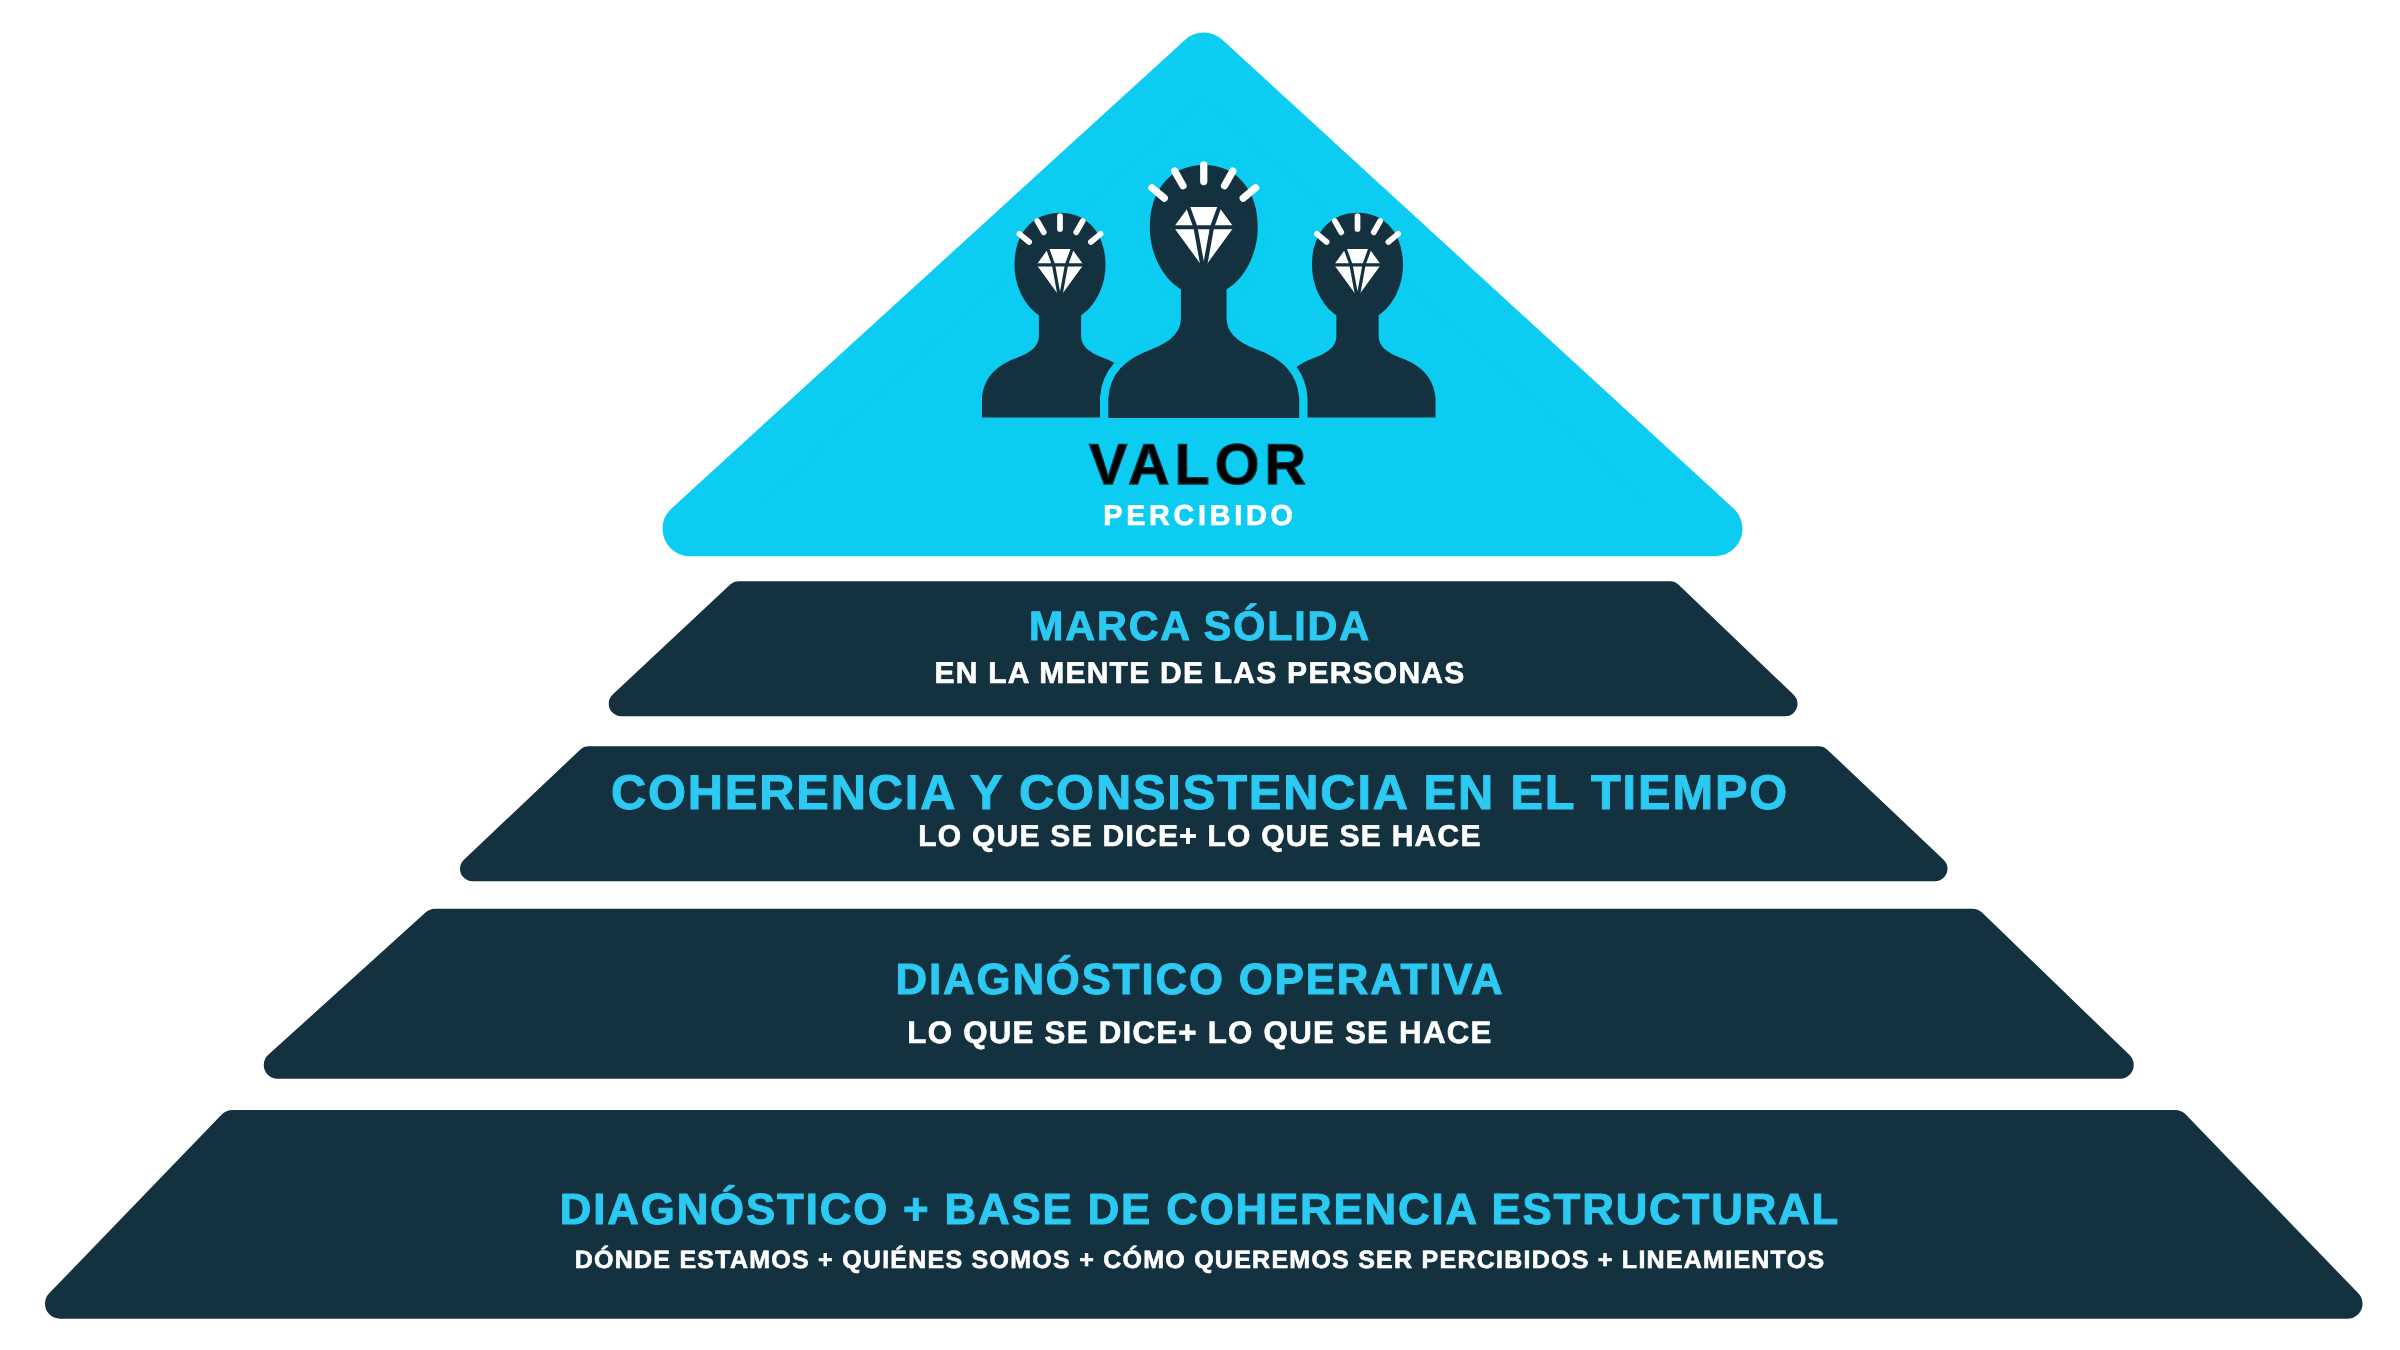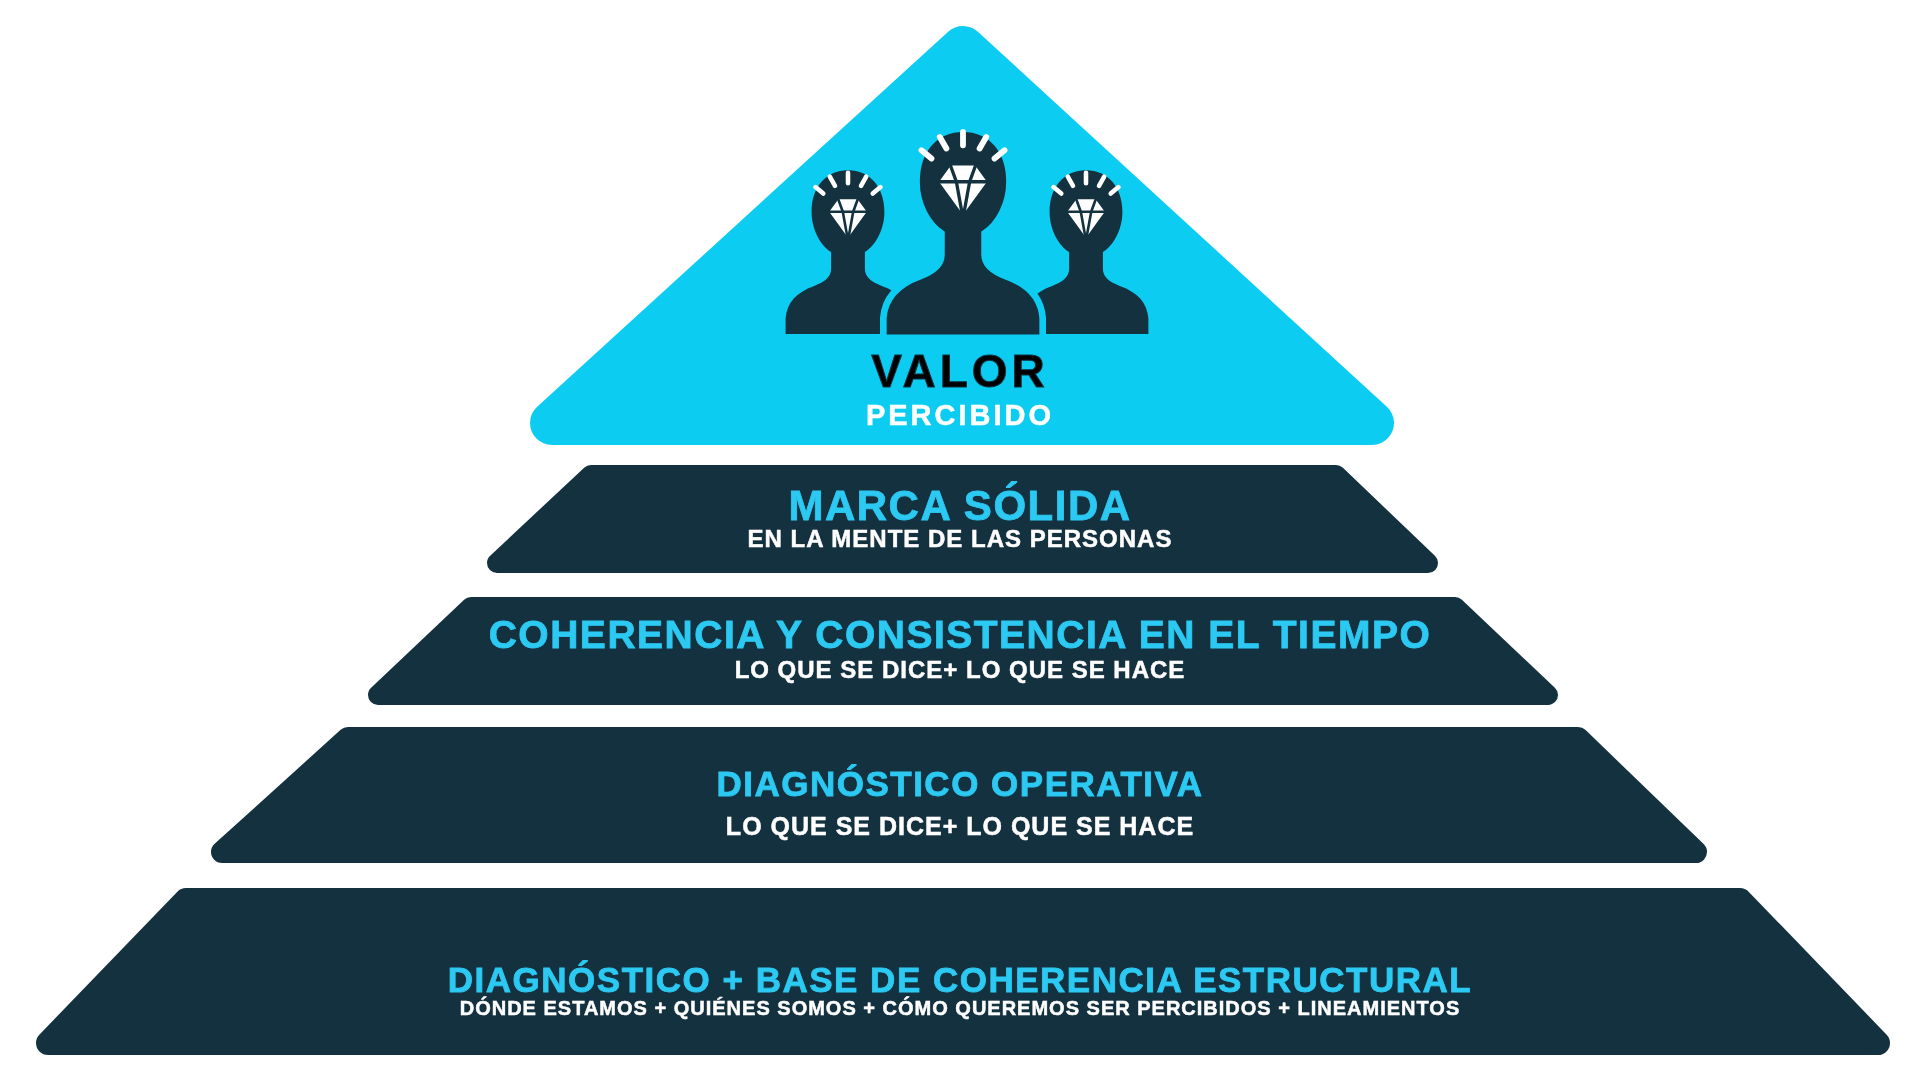--- a/index.html
+++ b/index.html
@@ -11,28 +11,28 @@
     font-family:"Liberation Sans", sans-serif;
   }
   .canvas svg.shapes{position:absolute;inset:0;}
   .txt{
     position:absolute;left:0;width:1920px;text-align:center;
     font-weight:bold;z-index:5;white-space:nowrap;
   }
   .title-cyan{color:#2cc9f2;-webkit-text-stroke:0.8px #2cc9f2;letter-spacing:1.5px;}
   .sub-white{color:#ffffff;-webkit-text-stroke:0.5px #ffffff;letter-spacing:1px;}
   .apex-title{top:344px;font-size:46px;color:#000000;-webkit-text-stroke:1px #143140;letter-spacing:4px;}
-  .apex-sub{top:399px;font-size:29px;letter-spacing:3px;}
-  .l2-title{top:482px;font-size:42px;}
+  .apex-sub{top:399px;font-size:23px;letter-spacing:3px;}
+  .l2-title{top:482px;font-size:33px;}
   .l2-sub{top:525px;font-size:24px;}
   .l3-title{top:613px;font-size:39px;}
   .l3-sub{top:656px;font-size:24px;}
   .l4-title{top:764px;font-size:35px;}
   .l4-sub{top:812px;font-size:25px;}
-  .l5-title{top:948px;font-size:35px;margin-top:12px;}
+  .l5-title{top:948px;font-size:35px;}
   .l5-sub{top:997px;font-size:20px;}
 </style>
 </head>
 <body>
 
 <div class="canvas">
 
   <svg class="shapes" viewBox="0 0 1920 1080">
     <defs>
       <g id="person">

